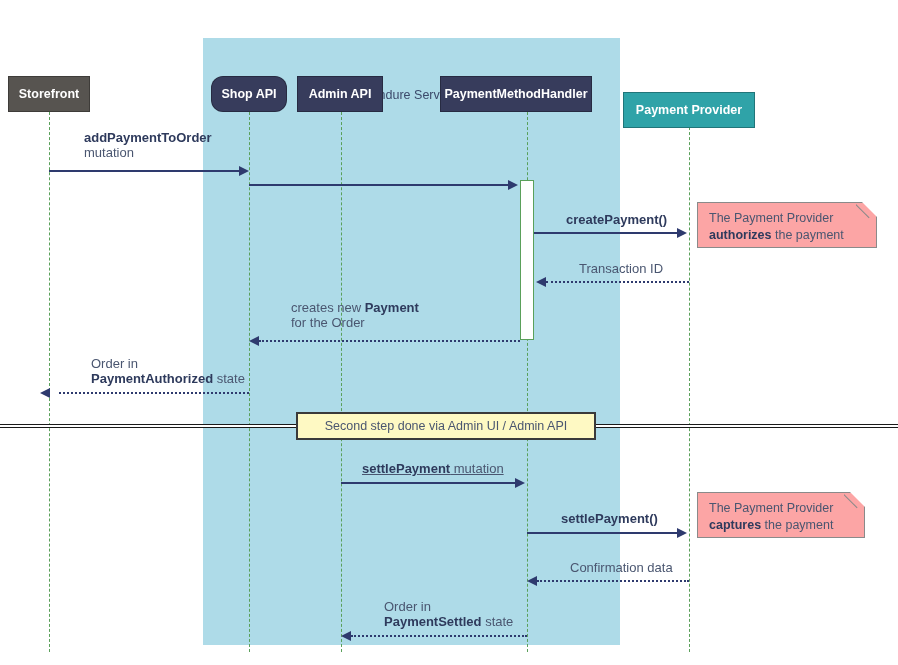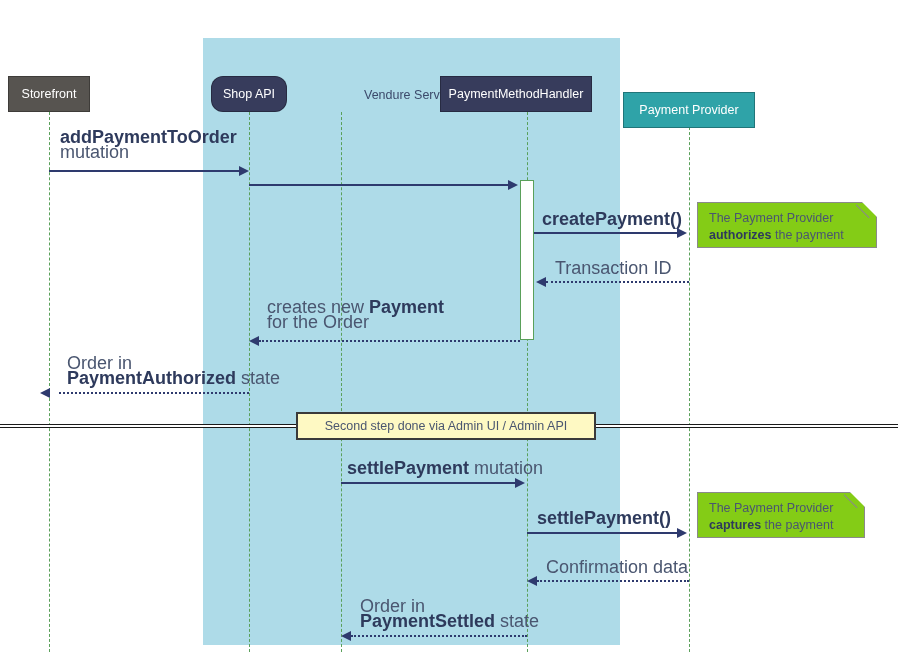--- a/index.html
+++ b/index.html
@@ -57,20 +57,21 @@
   .participant {
     position: absolute;
     box-sizing: border-box;
     height: 36px;
     line-height: 34px;
     text-align: center;
     color: #ffffff;
     font-size: 12.5px;
     border: 1px solid rgba(0,0,0,0.28);
     white-space: nowrap;
+    font-weight: bold;
   }
   .p-dark   { background: #575450; }
   .p-navy   { background: #373c5c; }
   .p-teal   { background: #2fa3a8; }
 
   
   .activation {
     position: absolute;
     background: #ffffff;
     border: 1px solid #5aa05a;
@@ -98,35 +99,36 @@
   }
   .arrow-left {
     border-top: 5px solid transparent;
     border-bottom: 5px solid transparent;
     border-right: 10px solid #2e3a6e;
   }
 
   
   .msg-label {
     position: absolute;
-    font-size: 18px;
+    font-size: 13px;
     color: #4a5670;
     white-space: nowrap;
     line-height: 15px;
+    margin-left: 24px;
   }
   .msg-label b {
     color: #2e3a5c;
     font-weight: bold;
   }
 
   
   .note {
     position: absolute;
     box-sizing: border-box;
-    background: #84cc16;
+    background: #fca5a5;
     border: 1px solid #8a8a8a;
     font-size: 12.5px;
     color: #4a5670;
     line-height: 17px;
     padding: 7px 10px 13px 11px;
     white-space: nowrap;
   }
   .note b { color: #2e3a5c; font-weight: bold; }
   .note .fold {
     position: absolute;
@@ -189,20 +191,21 @@
   <div class="group-label" style="left:364px; top:52px;">Vendure Server</div>
 
   <div class="lifeline" style="left:49px;  top:112px; height:540px;"></div>
   <div class="lifeline" style="left:249px; top:112px; height:540px;"></div>
   <div class="lifeline" style="left:341px; top:112px; height:540px;"></div>
   <div class="lifeline" style="left:527px; top:112px; height:540px;"></div>
   <div class="lifeline" style="left:689px; top:112px; height:540px;"></div>
 
   <div class="participant p-dark" style="left:8px;   top:76px; width:82px;">Storefront</div>
   <div class="participant p-navy" style="left:211px; top:76px; width:76px;border-radius:12px;">Shop API</div>
+  <div class="participant p-navy" style="left:297px; top:76px; width:86px;">Admin API</div>
   <div class="participant p-navy" style="left:440px; top:76px; width:152px;">PaymentMethodHandler</div>
   <div class="participant p-teal" style="left:623px; top:92px; width:132px;">Payment Provider</div>
 
   <div class="activation" style="left:520px; top:180px; width:14px; height:160px;"></div>
 
   <div class="msg-label" style="left:60px; top:130px;">
     <b>addPaymentToOrder</b><br>
     <span>mutation</span>
   </div>
   <div class="msg-line" style="left:49px; top:170px; width:192px;"></div>
@@ -241,21 +244,21 @@
     <span>Order in</span><br>
     <b>PaymentAuthorized</b><span> state</span>
   </div>
   <div class="msg-line dotted" style="left:59px; top:392px; width:190px;"></div>
   <div class="arrow-head arrow-left" style="left:40px; top:388px;"></div>
 
   <div class="divider-rule" style="left:0px;   top:424px; width:300px;"></div>
   <div class="divider-rule" style="left:594px; top:424px; width:304px;"></div>
   <div class="divider-box" style="left:296px; top:412px; width:300px;">Second step done via Admin UI / Admin API</div>
 
-  <div class="msg-label" style="left:347px; top:461px;">
+  <div class="msg-label" style="left:338px; top:461px;text-decoration:underline;">
     <b>settlePayment</b><span> mutation</span>
   </div>
   <div class="msg-line" style="left:341px; top:482px; width:176px;"></div>
   <div class="arrow-head arrow-right" style="left:515px; top:478px;"></div>
 
   <div class="msg-label" style="left:537px; top:511px;">
     <b>settlePayment()</b>
   </div>
   <div class="msg-line" style="left:527px; top:532px; width:152px;"></div>
   <div class="arrow-head arrow-right" style="left:677px; top:528px;"></div>

